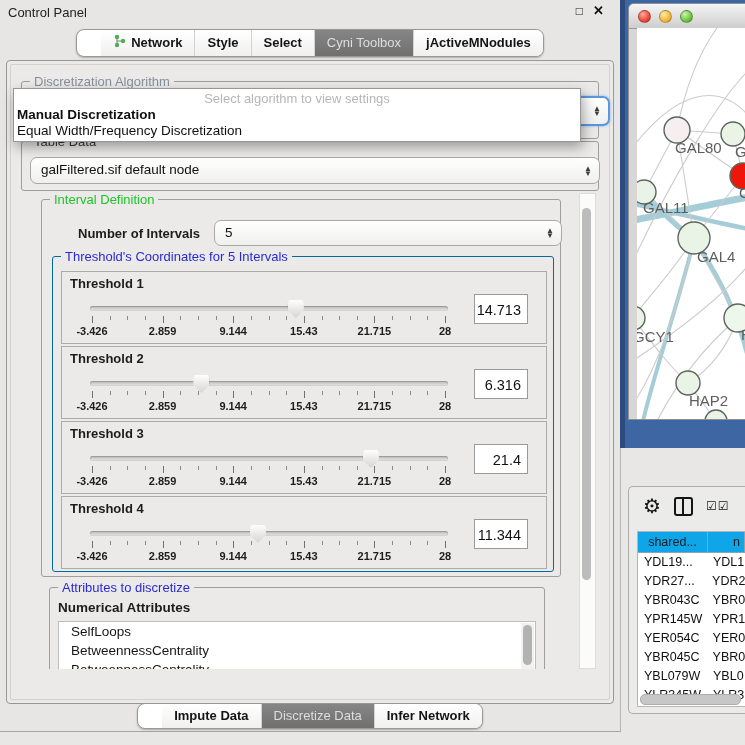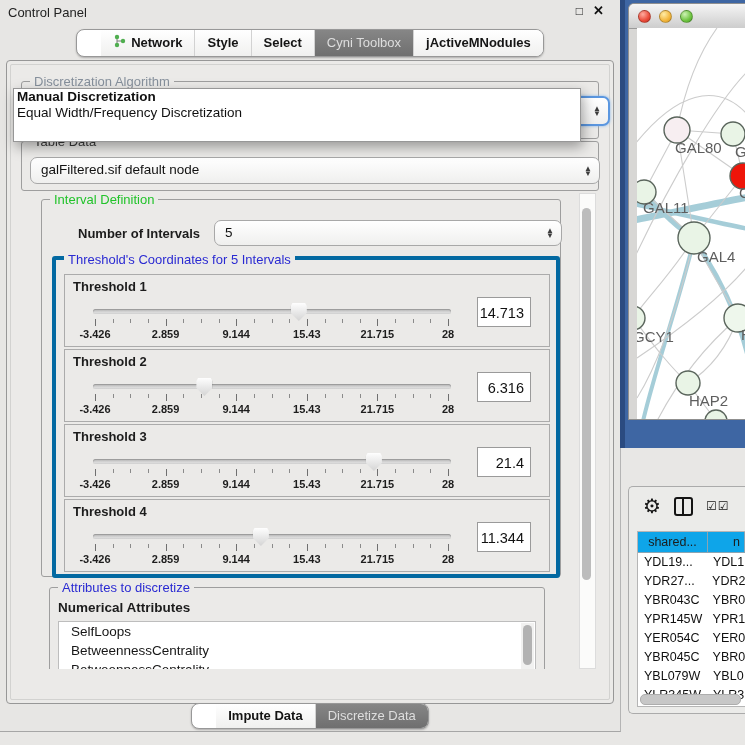--- a/index.html
+++ b/index.html
@@ -55,21 +55,21 @@
   #td-combo{left:8px;top:15px;width:558px;height:25px;}
   #noi-combo{left:172px;top:20px;width:336px;height:24px;line-height:23px;}
 
   #scrollarea{position:absolute;left:18px;top:132px;width:554px;height:476px;overflow:hidden;}
   #vscrollbar{position:absolute;left:572px;top:132px;width:15px;height:474px;
               background:#fbfbfa;border:1px solid #dcdcdc;}
   #vscroll-thumb{position:absolute;left:2px;top:14px;width:9px;height:372px;background:#bcbcbc;border-radius:5px;}
 
   #interval-group{left:16px;top:6px;width:518px;height:376px;}
   .noi-label{position:absolute;left:36px;top:26px;font-weight:bold;font-size:13px;}
-  #thr-group{position:absolute;left:10px;top:56px;width:500px;height:314px;border:4px solid #0369a1;border-radius:3px;}
+  #thr-group{position:absolute;left:10px;top:56px;width:500px;height:314px;border:1px solid #0369a1;border-radius:3px;}
 
   .thr-box{position:absolute;left:8px;width:484px;height:71px;border:1px solid #ababab;background:#ebeae8;}
   .thr-title{position:absolute;left:8px;top:4px;font-weight:bold;font-size:13px;}
   .thr-slider{position:absolute;left:30px;top:26px;width:354px;height:44px;}
   .track{position:absolute;left:-2px;top:8px;width:358px;height:5px;border-radius:3px;
          background:linear-gradient(#b9b9b9,#dadada 70%,#cfcfcf);box-shadow:inset 0 1px 1px #9a9a9a;}
   .thumb{position:absolute;top:2px;width:16px;height:18px;
          clip-path:polygon(10% 0,90% 0,100% 16%,100% 55%,50% 100%,0 55%,0 16%);
          background:linear-gradient(#fefefe,#d4d4d4);filter:drop-shadow(0 0 1px #6d6d6d);}
   .ticks{position:absolute;left:0;top:18px;width:353px;height:8px;}
@@ -179,20 +179,21 @@
         <span class="group-label lbl-gray">Discretization Algorithm</span>
         <div class="combo" id="disc-combo">
           <span class="stepper">
               <span>▲</span>
               <span>▼</span>
             </span>
         </div>
       </div>
 
       <div id="popup">
+        <div class="popup-hint">Select algorithm to view settings</div>
         <div class="popup-opt selected">Manual Discretization</div>
         <div class="popup-opt">Equal Width/Frequency Discretization</div>
       </div>
 
       <div class="group" id="tabledata-group">
         <span class="group-label lbl-dark">Table Data</span>
         <div class="combo" id="td-combo">
           <span>galFiltered.sif default node</span>
           <span class="stepper">
               <span>▲</span>
@@ -397,20 +398,23 @@
 
     </div>
 
     <div class="tabrow" id="bottom-tabs">
       <div class="tabgroup">
         <div class="tab">
             <span>Impute Data</span>
           </div>
         <div class="tab active">
             <span>Discretize Data</span>
+          </div>
+        <div class="tab">
+            <span>Infer Network</span>
           </div>
       </div>
     </div>
   </div>
 
   <div class="blue-frame"></div>
   <div class="net-window">
     <div class="nw-titlebar">
       <span class="light red"></span>
       <span class="light yellow"></span>

